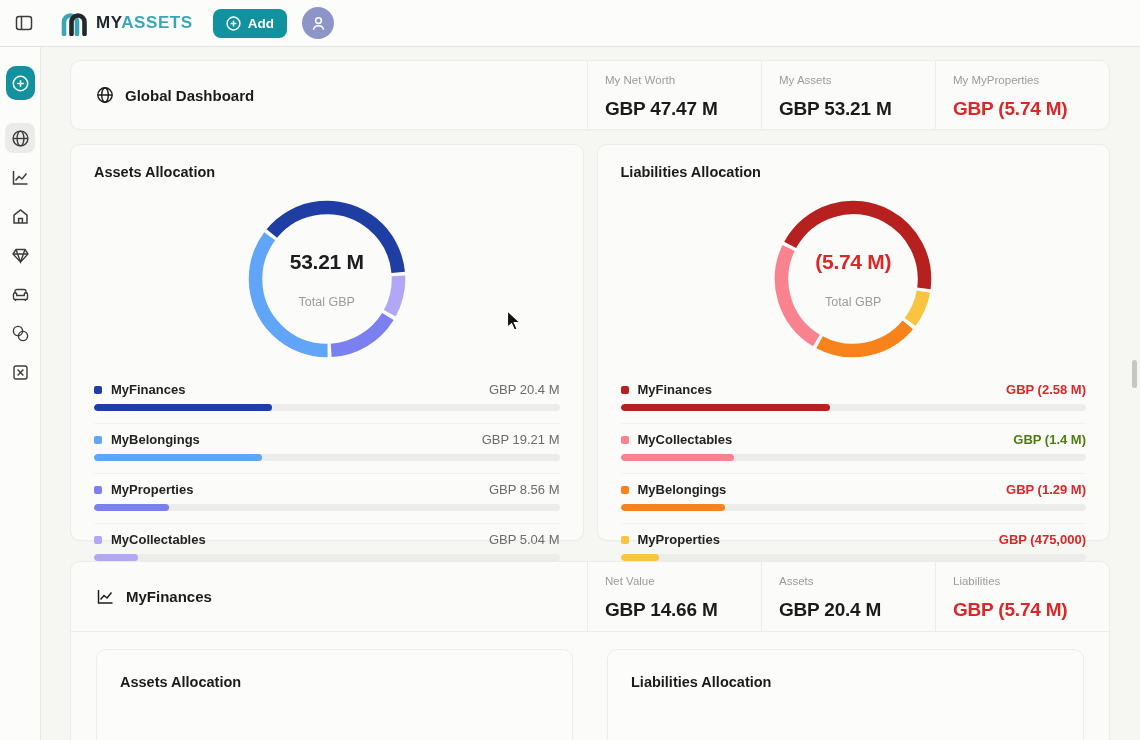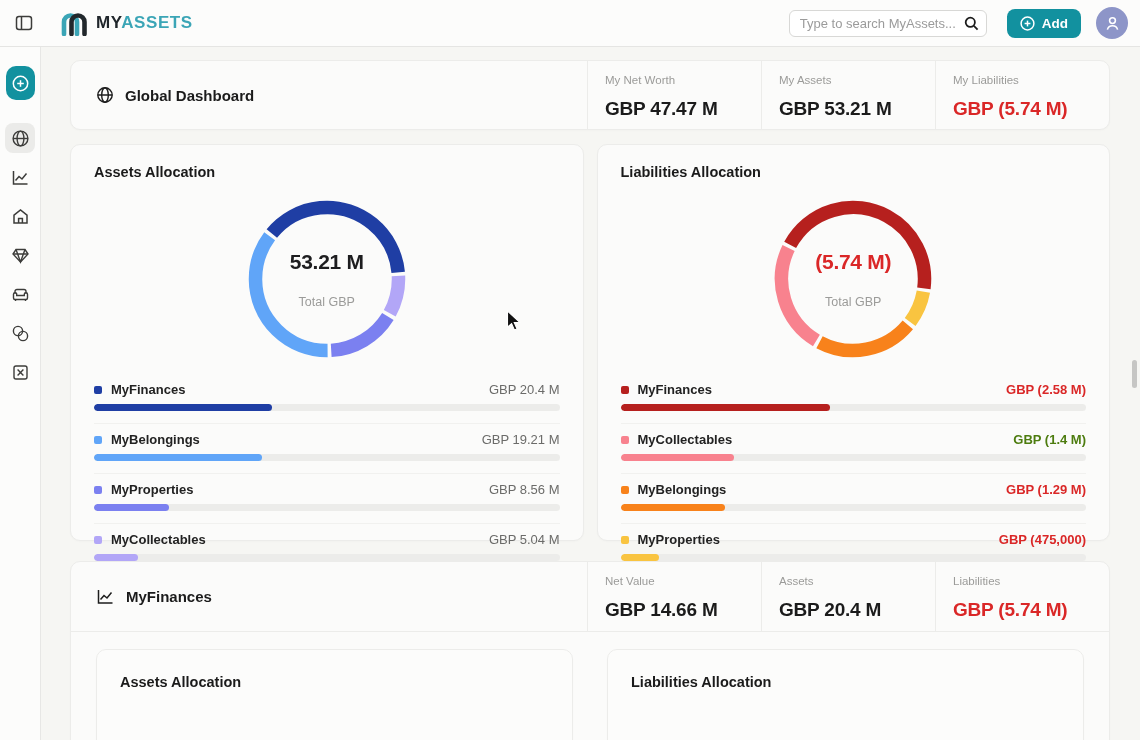--- a/index.html
+++ b/index.html
@@ -138,29 +138,20 @@
       <rect x="2.5" y="3.5" width="15" height="13" rx="2.5"></rect>
         <line x1="7.5" y1="3.5" x2="7.5" y2="16.5"></line>
     </svg>
   </span>
   <div class="logo">
     <svg width="30" height="26" viewBox="0 0 30 26" fill="none">
       <path d="M5 24 V12 a6.5 6.5 0 0 1 13 0 V24" stroke="#3ba5b6" stroke-width="4.6" stroke-linecap="round"></path>
       <path d="M12.5 24 V12 a6.5 6.5 0 0 1 13 0 V24" stroke="#22282c" stroke-width="4.6" stroke-linecap="round"></path>
     </svg>
     <span class="logo-text"><span>MY</span><span class="accent">ASSETS</span></span>
-  </div>
-  <div class="search-wrap">
-    <input class="search-input" placeholder="Type to search MyAssets..." style="">
-    <span class="search-icon">
-      <svg width="15" height="15" viewBox="0 0 15 15" fill="none" stroke="#1c1c1c" stroke-width="1.8">
-        <circle cx="6.3" cy="6.3" r="4.6"></circle>
-          <line x1="9.9" y1="9.9" x2="13.6" y2="13.6"></line>
-      </svg>
-    </span>
   </div>
   <button class="add-btn">
     <svg width="15" height="15" viewBox="0 0 15 15" fill="none" stroke="#fff" stroke-width="1.5">
       <circle cx="7.5" cy="7.5" r="6.4"></circle>
         <line x1="7.5" y1="4.6" x2="7.5" y2="10.4"></line>
         <line x1="4.6" y1="7.5" x2="10.4" y2="7.5"></line>
     </svg>
     <span>Add</span>
   </button>
   <div class="avatar">
@@ -241,21 +232,21 @@
     <div class="stats">
       <div class="stat">
         <div class="stat-label">My Net Worth</div>
         <div class="stat-value">GBP 47.47 M</div>
       </div>
       <div class="stat">
         <div class="stat-label">My Assets</div>
         <div class="stat-value">GBP 53.21 M</div>
       </div>
       <div class="stat">
-        <div class="stat-label">My Liabilities</div>
+        <div class="stat-label">My MyProperties</div>
         <div class="stat-value neg">GBP (5.74 M)</div>
       </div>
     </div>
   </section>
 
   <div class="alloc-row">
     <section class="card alloc-card">
       <div class="card-title">Assets Allocation</div>
       <div class="donut-wrap">
         <svg class="donut" width="158" height="158" viewBox="0 0 158 158">

